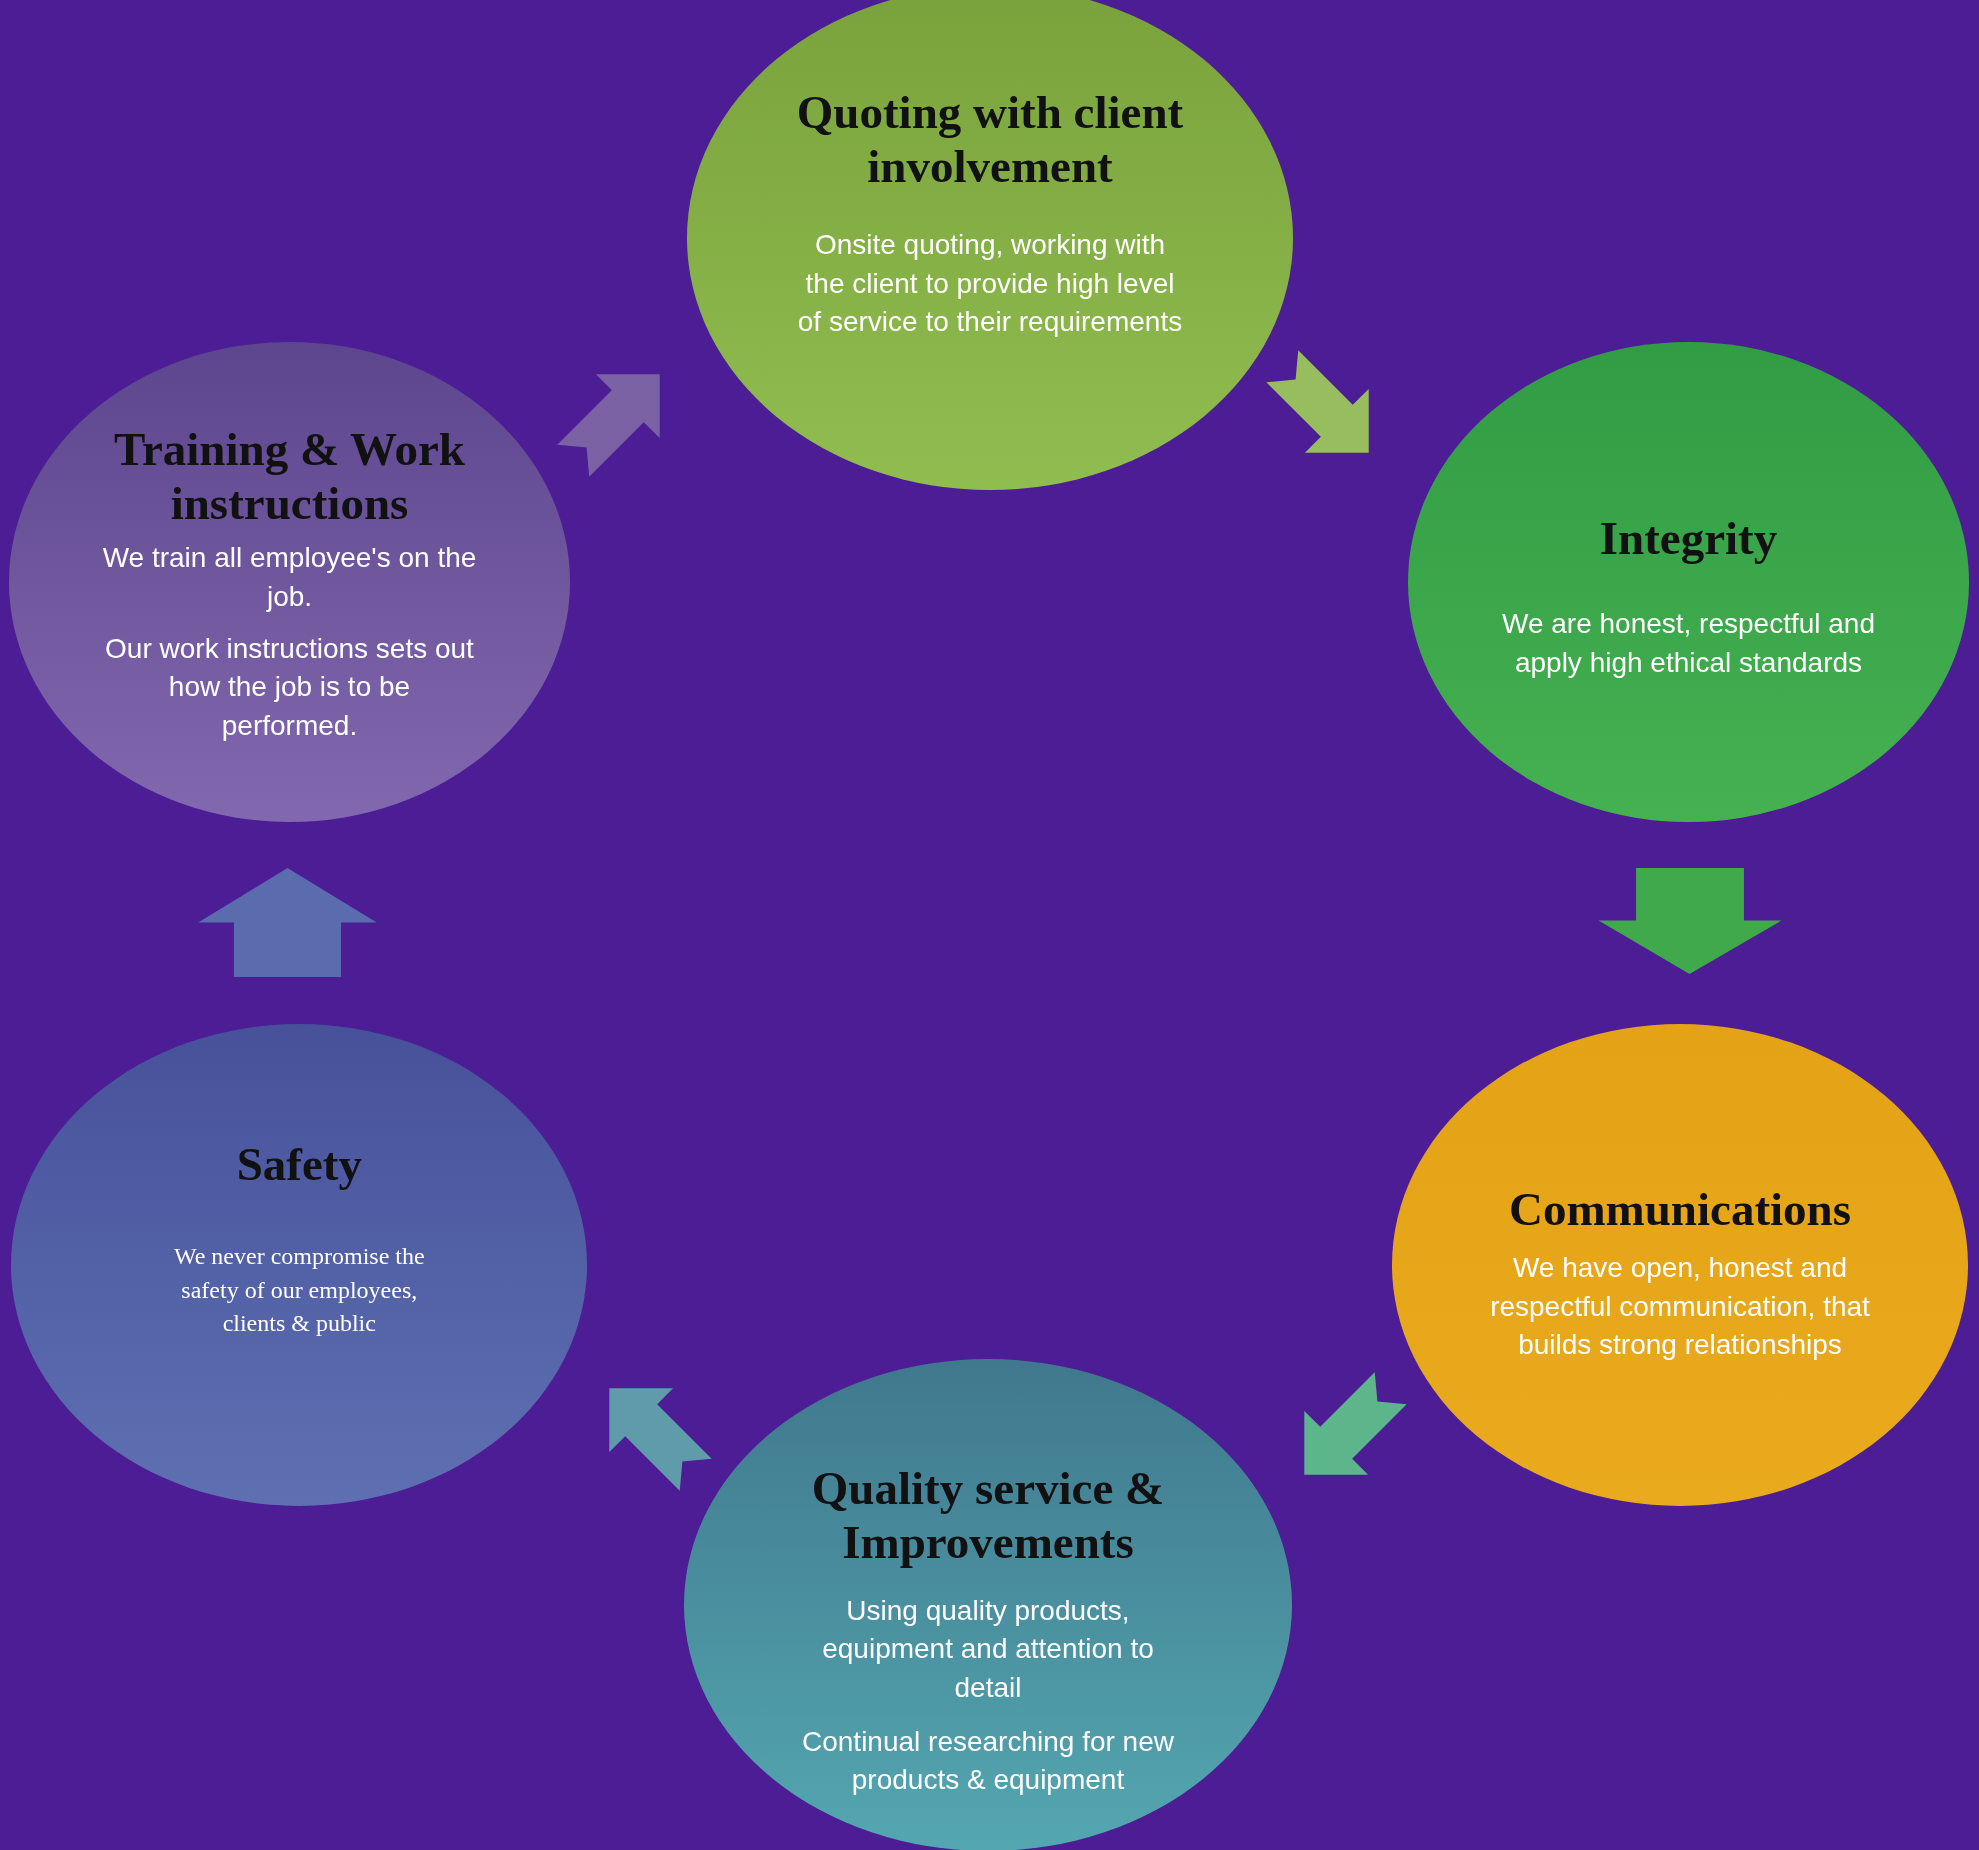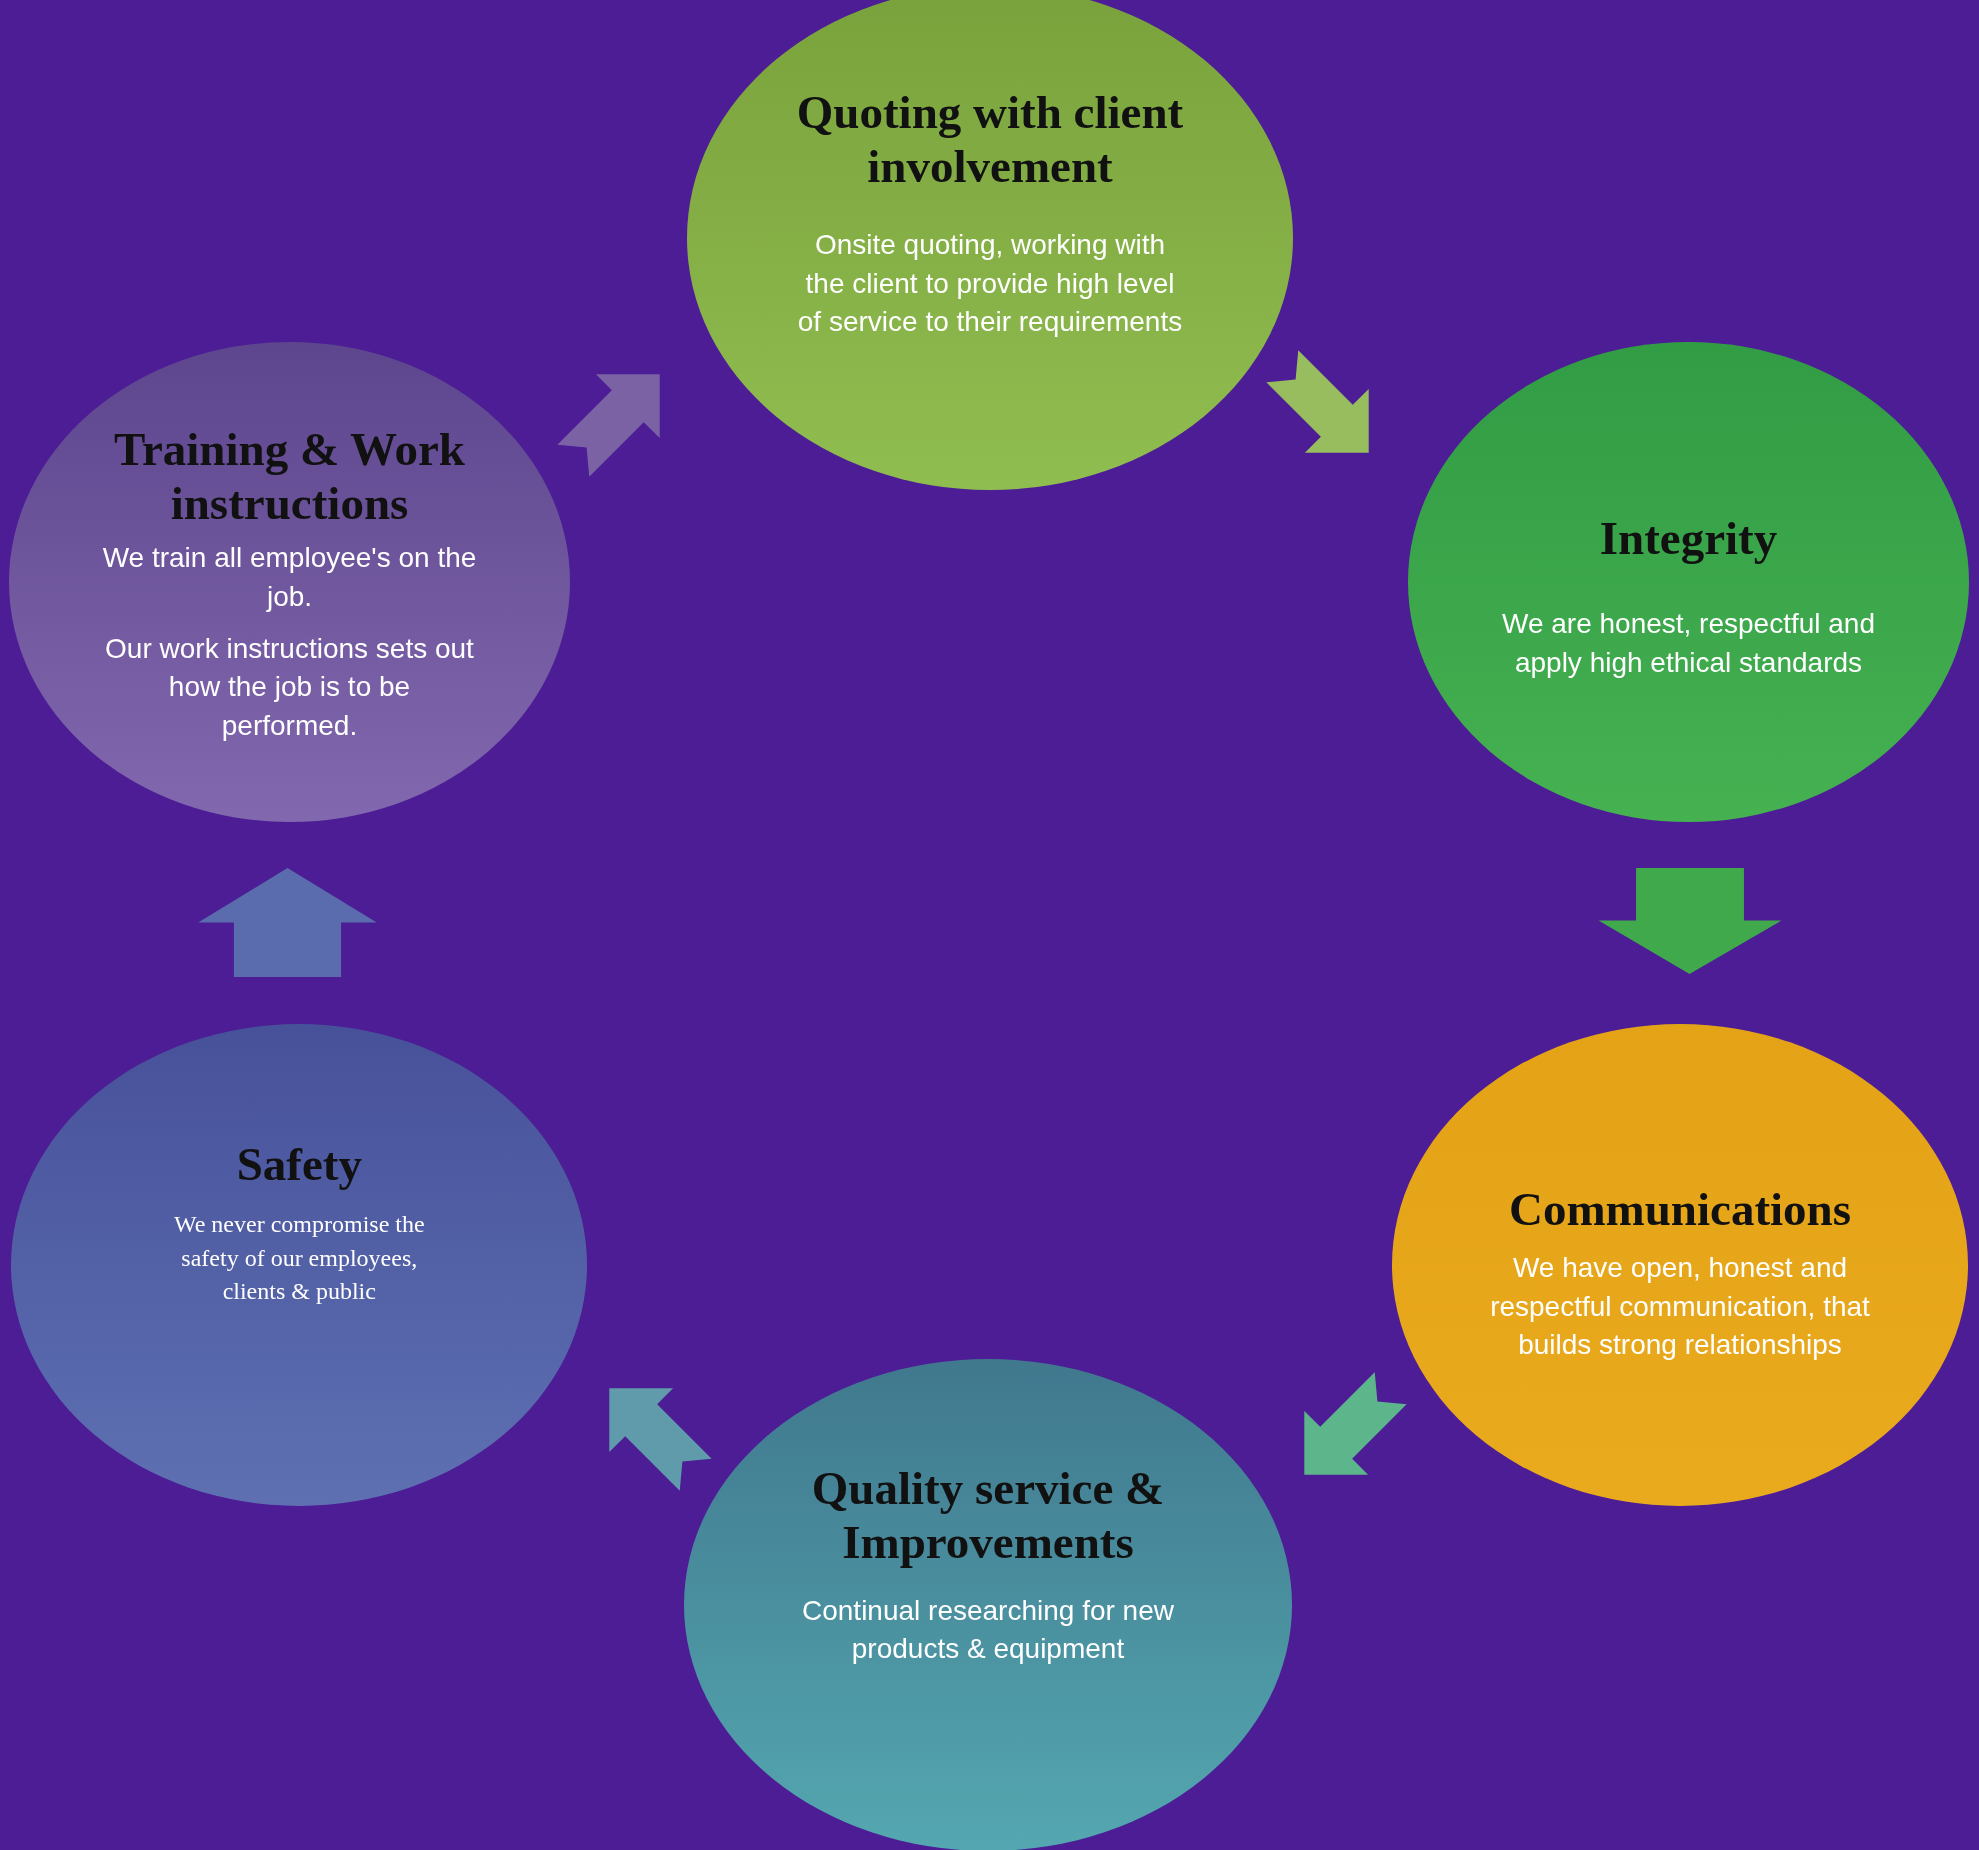--- a/index.html
+++ b/index.html
@@ -23,21 +23,21 @@
   .node-communications{left:1392px;top:1024px;width:576px;height:482px;padding-top:158px;
       background:linear-gradient(#E4A317,#EAAA1E);}
   .node-communications h2{margin-bottom:13px;}
 
   .node-quality{left:684px;top:1359px;width:608px;height:492px;padding-top:102px;
       background:linear-gradient(#40788E,#54A7B0);}
   .node-quality h2{margin-bottom:22.6px;}
   .node-quality p + p{margin-top:15px;}
 
   .node-safety{left:11.3px;top:1024px;width:576px;height:482px;padding-top:113px;
-      background:linear-gradient(#47519A,#5E70B2);}
+      background:linear-gradient(#47519A,#5E70B2);gap:32px;}
   .node-safety h2{margin-bottom:17px;}
   .node-safety p{font-family:"Liberation Serif","DejaVu Serif",serif;font-size:24px;line-height:1.4;}
 
   .node-training{left:9px;top:342px;width:561px;height:480px;padding-top:80px;
       background:linear-gradient(#5D468E,#8268AE);}
   .node-training h2{margin-bottom:9.4px;}
   .node-training p + p{margin-top:13px;}
 
   svg.arrow{position:absolute;overflow:visible;}
 </style>
@@ -63,20 +63,23 @@
   <section class="node node-communications">
     <h2>Communications</h2>
     <p>We have open, honest and
 respectful communication, that
 builds strong relationships</p>
   </section>
 
   <section class="node node-quality">
     <h2>Quality service &amp;
 Improvements</h2>
+    <p>Using quality products,
+equipment and attention to
+detail</p>
     <p>Continual researching for new
 products &amp; equipment</p>
   </section>
 
   <section class="node node-safety">
     <h2>Safety</h2>
     <p>We never compromise the
 safety of our employees,
 clients &amp; public</p>
   </section>

